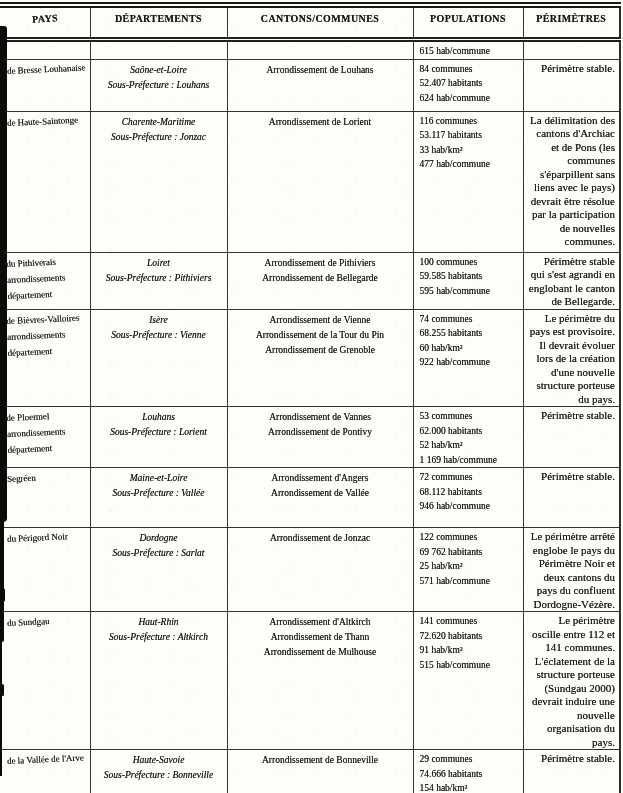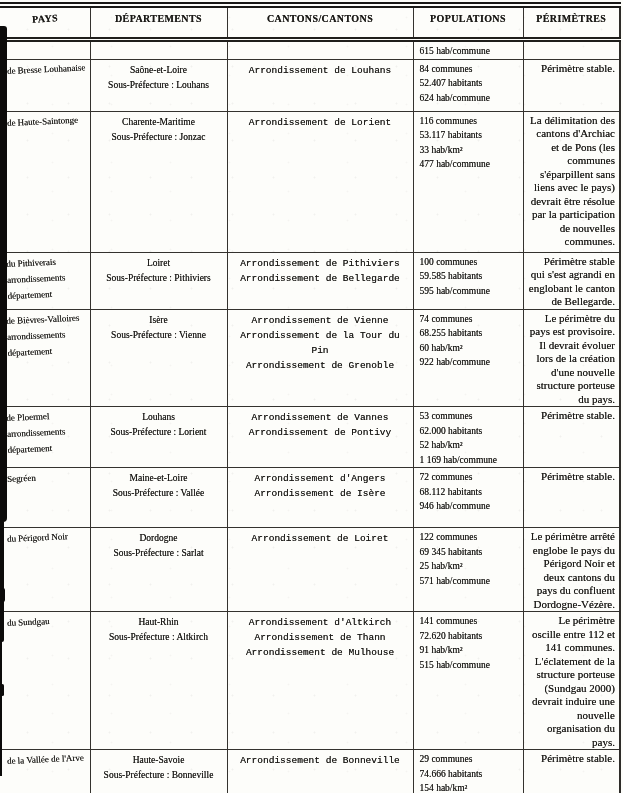--- a/index.html
+++ b/index.html
@@ -52,22 +52,22 @@
   }
   thead th .tilt{display:inline-block;transform:rotate(-3.5deg);}
   td{white-space:pre-line;}
   td.pays{
     padding:3px 1px 0 7px;
     font-size:9px;
     line-height:16px;
     white-space:pre;
   }
   td.pays .tilt{display:block;transform:rotate(-2.6deg);transform-origin:0 50%;}
-  td.departements{text-align:center;padding:3px 2px 0 2px;line-height:15px;}
-  td.cantons{text-align:center;padding:3px 2px 0 2px;line-height:15px;font-family:Liberation Mono, monospace;}
+  td.departements{text-align:center;padding:3px 2px 0 2px;line-height:15px;font-style:italic;}
+  td.cantons{text-align:center;padding:3px 2px 0 2px;line-height:15px;}
   td.populations{text-align:left;padding:2px 4px 0 6px;line-height:14.5px;}
   td.perimetres{text-align:right;padding:2px 4px 0 5px;font-size:11px;line-height:13.5px;}
   
   .doc, .doc th, .doc td{ text-shadow:0 0 .45px rgba(25,24,21,.8); }
 </style>
 </head>
 <body>
 
 <div class="page">
 
@@ -82,21 +82,21 @@
       <col style="width:90px">
         <col style="width:137px">
         <col style="width:186px">
       <col style="width:110px">
         <col style="width:97px">
     </colgroup>
     <thead>
       <tr>
         <th><span class="tilt">PAYS</span></th>
         <th>DÉPARTEMENTS</th>
-        <th>CANTONS/CANTONS</th>
+        <th>CANTONS/COMMUNES</th>
         <th>POPULATIONS</th>
         <th>PÉRIMÈTRES</th>
       </tr>
     </thead>
     <tbody id="tbody">
         <tr style="height: 13px;">
           <td class="pays"><div class="tilt"></div></td>
           <td class="departements"></td>
           <td class="cantons"></td>
           <td class="populations">615 hab/commune</td>
@@ -163,36 +163,36 @@
 62.000 habitants
 52 hab/km²
 1 169 hab/commune</td>
           <td class="perimetres">Périmètre stable.</td>
         </tr>
         <tr style="height: 60px;">
           <td class="pays"><div class="tilt">Segréen</div></td>
           <td class="departements">Maine-et-Loire
 Sous-Préfecture : Vallée</td>
           <td class="cantons">Arrondissement d'Angers
-Arrondissement de Isère</td>
+Arrondissement de Vallée</td>
           <td class="populations">72 communes
 68.112 habitants
 946 hab/commune</td>
           <td class="perimetres">Périmètre stable.</td>
         </tr>
         <tr style="height: 82px;">
           <td class="pays"><div class="tilt">du Périgord Noir</div></td>
           <td class="departements">Dordogne
 Sous-Préfecture : Sarlat</td>
-          <td class="cantons">Arrondissement de Loiret</td>
+          <td class="cantons">Arrondissement de Jonzac</td>
           <td class="populations">122 communes
-69 345 habitants
+69 762 habitants
 25 hab/km²
 571 hab/commune</td>
-          <td class="perimetres">Le périmètre arrêté englobe le pays du Périgord Noir et deux cantons du pays du confluent Dordogne-Vézère.</td>
+          <td class="perimetres">Le périmètre arrêté englobe le pays du Périmètre Noir et deux cantons du pays du confluent Dordogne-Vézère.</td>
         </tr>
         <tr style="height: 124px;">
           <td class="pays"><div class="tilt">du Sundgau</div></td>
           <td class="departements">Haut-Rhin
 Sous-Préfecture : Altkirch</td>
           <td class="cantons">Arrondissement d'Altkirch
 Arrondissement de Thann
 Arrondissement de Mulhouse</td>
           <td class="populations">141 communes
 72.620 habitants

